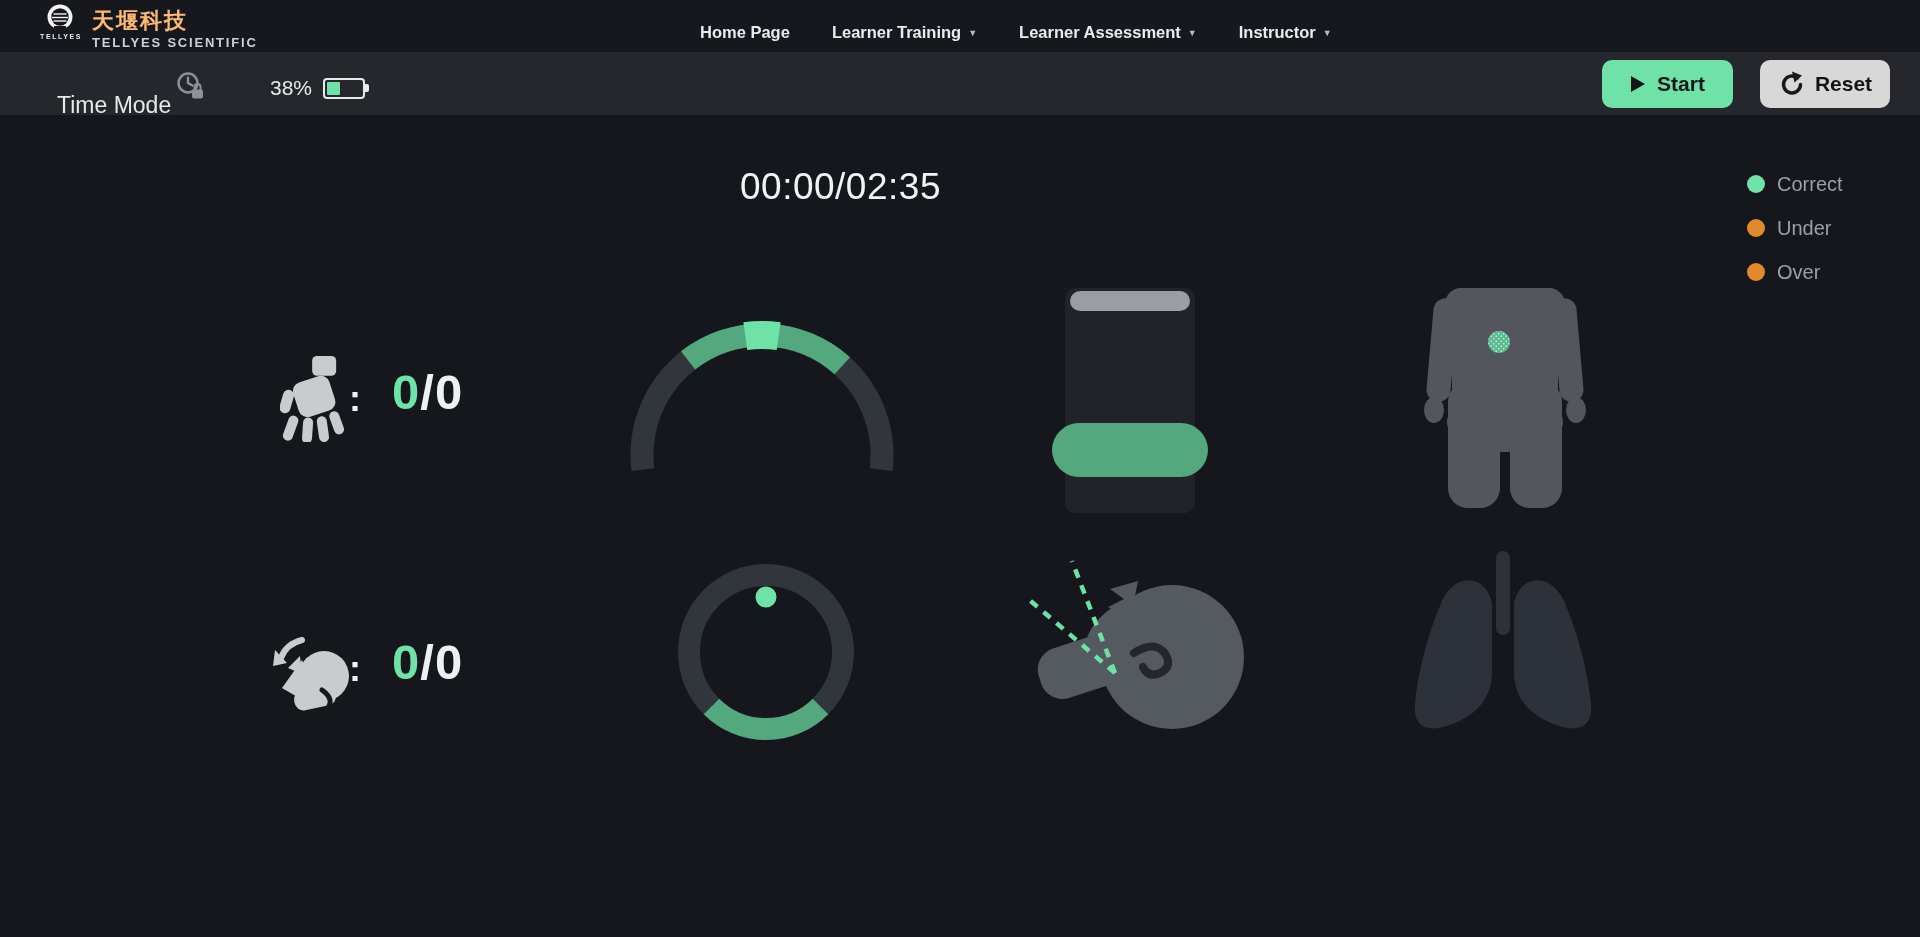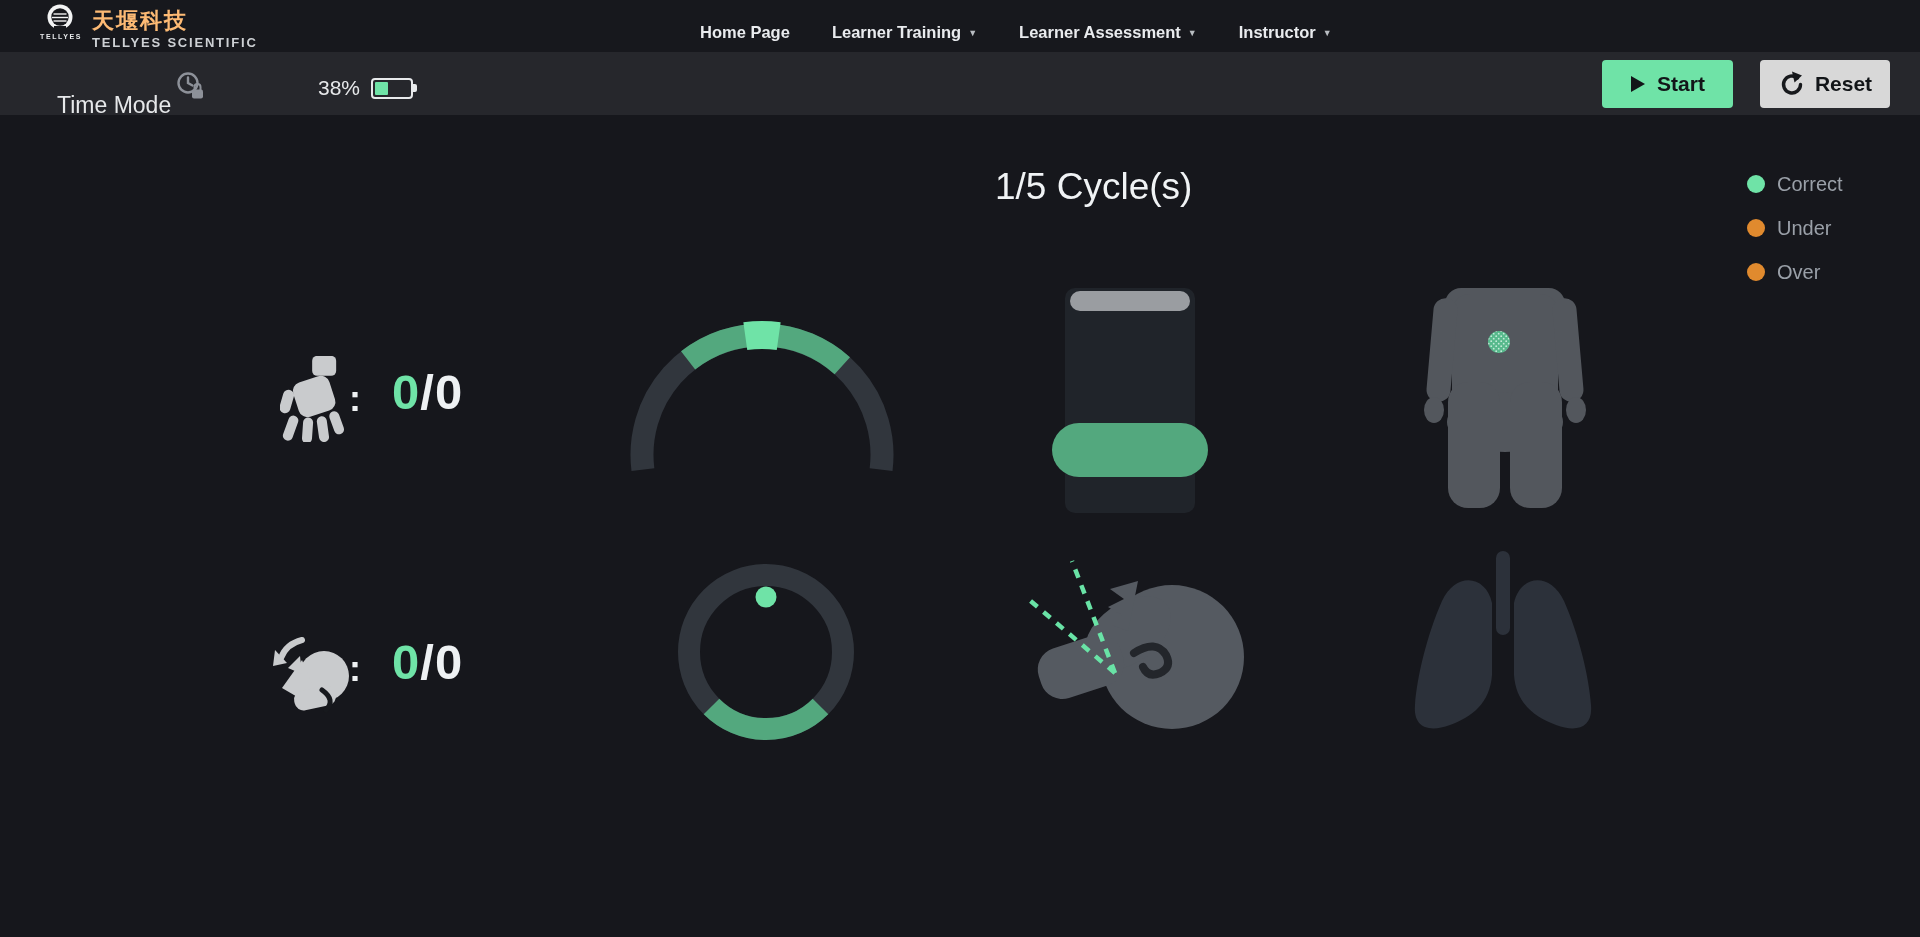--- a/index.html
+++ b/index.html
@@ -17,26 +17,26 @@
   .brand-en { color:#cdd0d4; font-size:13px; letter-spacing:1.8px; font-weight:700; margin-top:2px; }
   .nav { position:absolute; left:700px; top:0; height:64px; display:flex; align-items:center; gap:42px; }
   .nav-item { color:#e9ebee; font-size:16.5px; font-weight:700; display:flex; align-items:center; gap:7px; cursor:pointer; white-space:nowrap; }
   .nav-caret { font-size:9px; color:#b9bdc2; transform:translateY(1px); }
 
   
   .toolbar { position:absolute; left:0; top:52px; width:100%; height:63px; background:#26272c; }
   .mode { position:absolute; left:57px; top:0; height:63px; display:flex; align-items:center; }
   .mode-label { color:#e6e8ea; font-size:23px; font-weight:400;margin-top:44px; }
   .clocklock { margin-left:4px; margin-top:4px; }
-  .battery-group { position:absolute; left:270px; top:0; height:72px; display:flex; align-items:center; gap:11px;margin-left:48px; }
+  .battery-group { position:absolute; left:270px; top:0; height:72px; display:flex; align-items:center; gap:11px; }
   .battery-pct { color:#e6e8ea; font-size:21px; }
   .battery { position:relative; width:42px; height:21px; border:2px solid #e8eaec; border-radius:4px; padding:2px; display:block; }
   .battery:after { content:""; position:absolute; right:-6px; top:4.5px; width:4px; height:8px; background:#e8eaec; border-radius:0 2px 2px 0; }
   .battery-fill { display:block; height:100%; background:#6fe3a7; border-radius:1px; }
-  .btn { position:absolute; top:8px; height:48px; border:none; border-radius:4px; display:flex; align-items:center; justify-content:center; gap:11px; font-family:"Liberation Sans", sans-serif; font-size:21px; font-weight:700; color:#121518; cursor:pointer; }
+  .btn { position:absolute; top:8px; height:48px; border:none; border-radius:10px; display:flex; align-items:center; justify-content:center; gap:11px; font-family:"Liberation Sans", sans-serif; font-size:21px; font-weight:700; color:#121518; cursor:pointer; }
   .btn-start { left:1602px; width:131px; background:#6fe3a7; }
   .btn-reset { left:1760px; width:130px; background:#d8d8d8; }
 
   
   .timer { position:absolute; left:740px; top:166px; color:#f0f3f5; font-size:37px; font-weight:400; letter-spacing:0.5px; }
   .cycles { position:absolute; left:995px; top:166px; color:#f0f3f5; font-size:37px; font-weight:400; }
   .legend { position:absolute; left:1747px; top:170px; display:flex; flex-direction:column; gap:16px;justify-content:center; }
   .legend-item { display:flex; align-items:center; gap:12px; height:28px; }
   .legend-dot { width:18px; height:18px; border-radius:50%; }
   .dot-green { background:#6fe3a7; }
@@ -124,21 +124,21 @@
     </button>
     <button class="btn btn-reset">
       <svg width="26" height="26" viewBox="0 0 26 26">
         <path d="M19.5,7 A8.5,8.5 0 1 0 22.5,13.5" fill="none" stroke="#17191c" stroke-width="3.4" stroke-linecap="round"></path>
         <polygon points="14,0.5 24,4.5 16.5,11.5" fill="#17191c"></polygon>
       </svg>
       <span>Reset</span>
     </button>
   </div>
 
-  <div class="cycles">1/5 Cycle(s)</div>
+  <div class="timer">00:00/02:35</div>
 
   <div class="legend">
     <div class="legend-item">
       <span class="legend-dot dot-green"></span>
       <span class="legend-label">Correct</span>
     </div>
     <div class="legend-item">
       <span class="legend-dot dot-orange"></span>
       <span class="legend-label">Under</span>
     </div>

